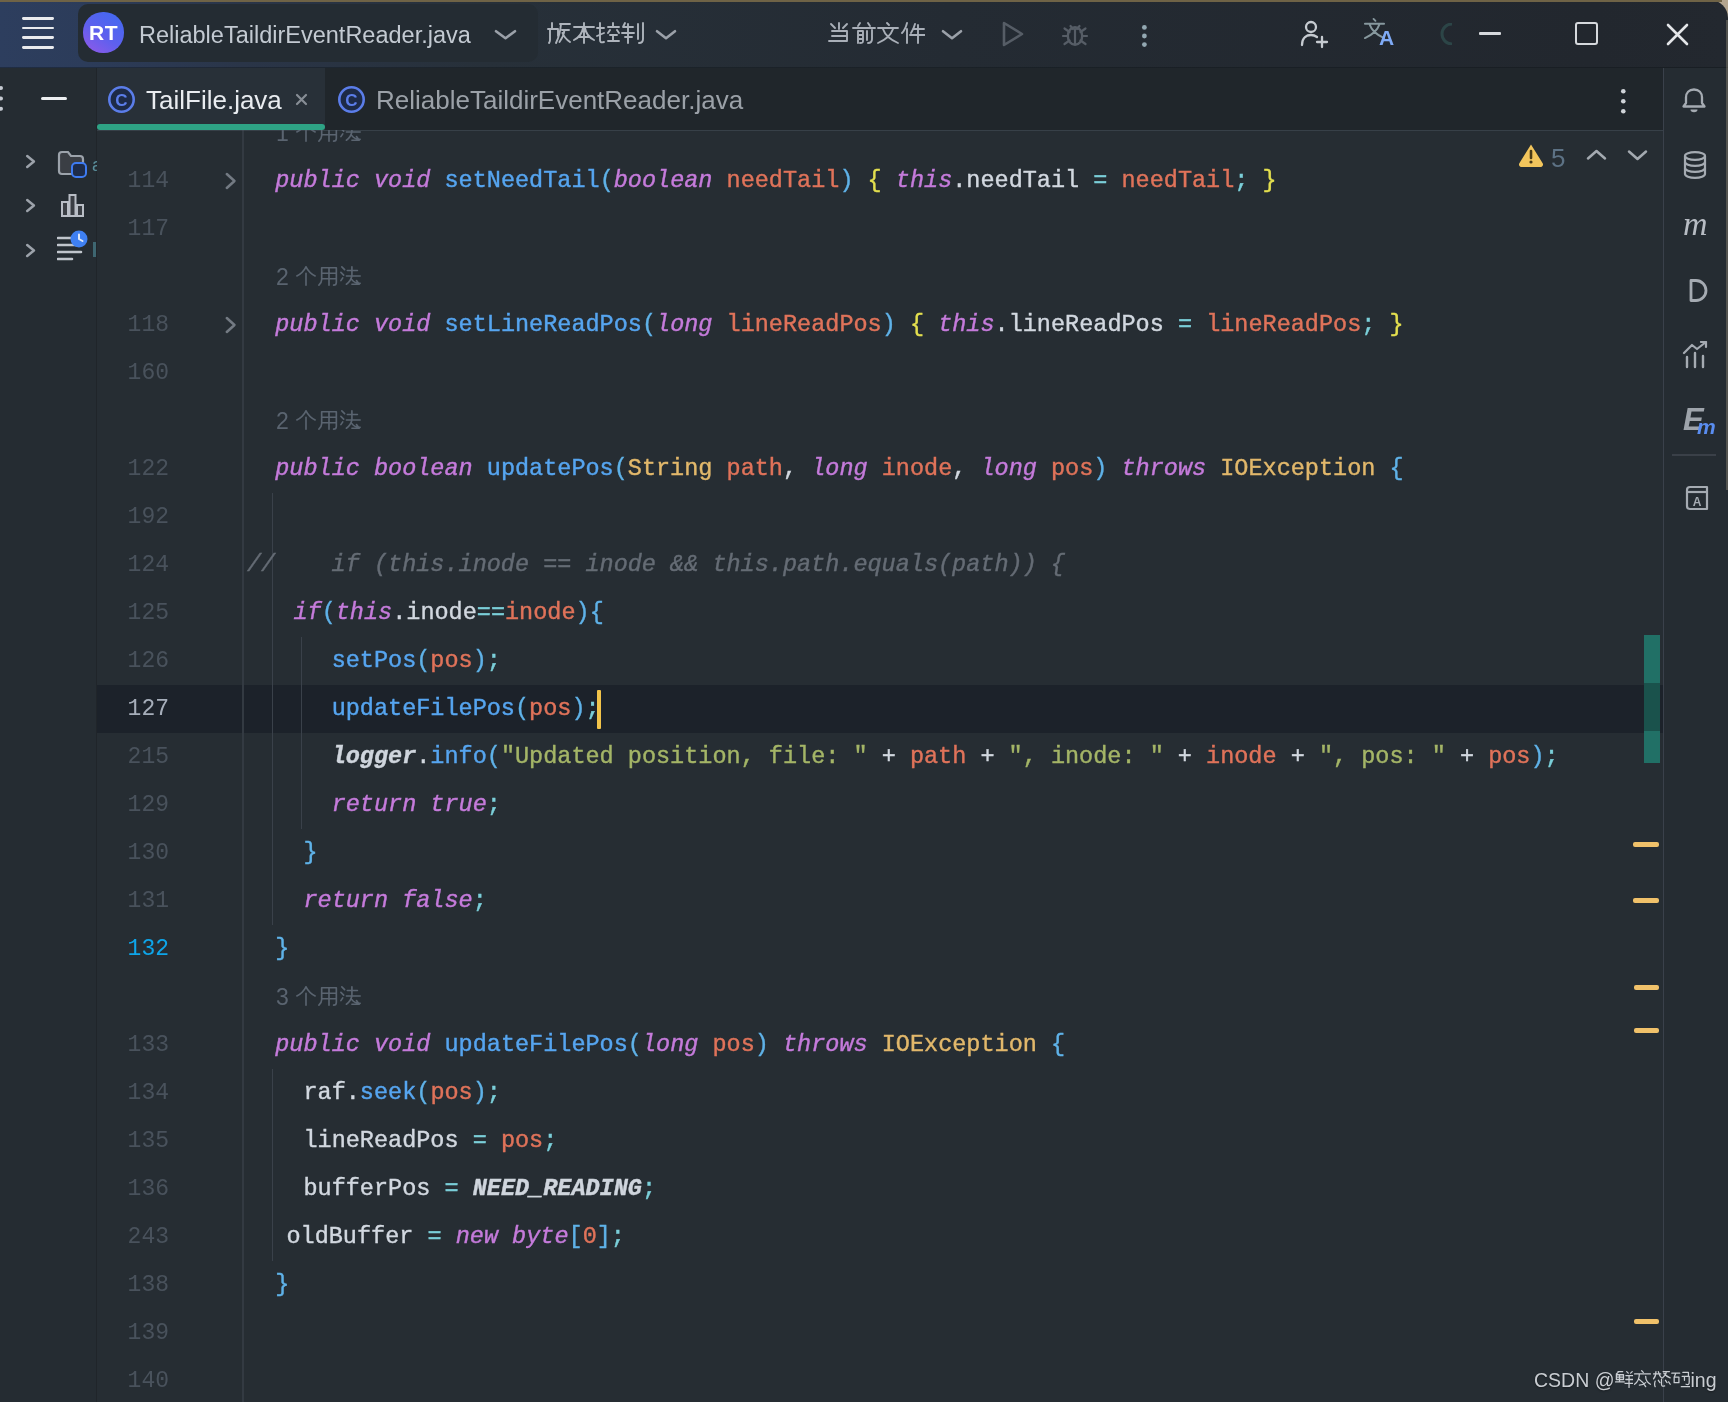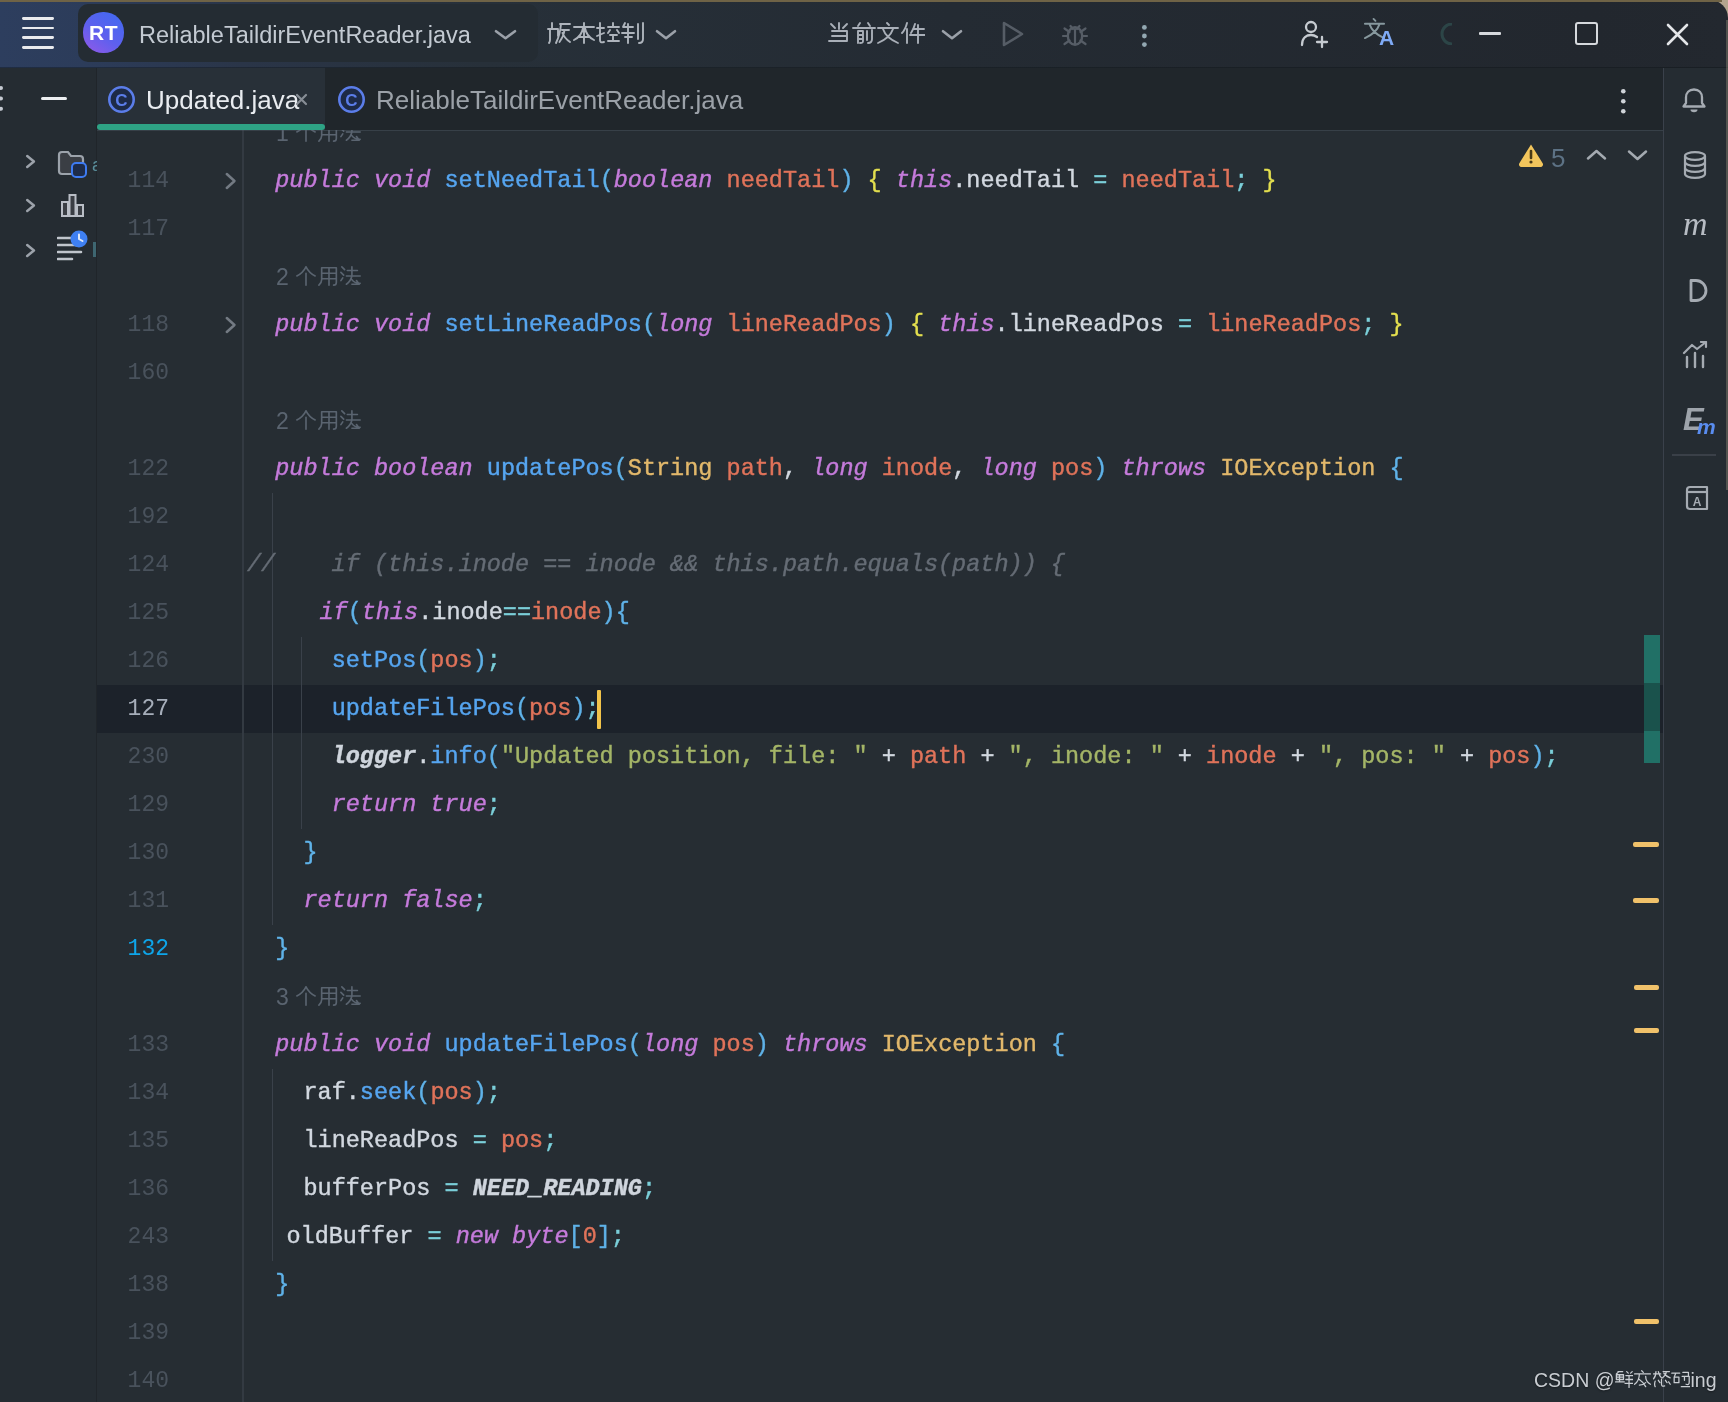--- a/index.html
+++ b/index.html
@@ -38,21 +38,21 @@
 <div class="num" style="top:157px;color:#49525C;">114</div>
 <div class="num" style="top:205px;color:#49525C;">117</div>
 <div class="num" style="top:301px;color:#49525C;">118</div>
 <div class="num" style="top:349px;color:#49525C;">160</div>
 <div class="num" style="top:445px;color:#49525C;">122</div>
 <div class="num" style="top:493px;color:#49525C;">192</div>
 <div class="num" style="top:541px;color:#49525C;">124</div>
 <div class="num" style="top:589px;color:#49525C;">125</div>
 <div class="num" style="top:637px;color:#49525C;">126</div>
 <div class="num" style="top:685px;color:#A6AEBA;">127</div>
-<div class="num" style="top:733px;color:#49525C;">230</div>
+<div class="num" style="top:733px;color:#49525C;">215</div>
 <div class="num" style="top:781px;color:#49525C;">129</div>
 <div class="num" style="top:829px;color:#49525C;">130</div>
 <div class="num" style="top:877px;color:#49525C;">131</div>
 <div class="num" style="top:925px;color:#0ea5e9;">132</div>
 <div class="num" style="top:1021px;color:#49525C;">133</div>
 <div class="num" style="top:1069px;color:#49525C;">134</div>
 <div class="num" style="top:1117px;color:#49525C;">135</div>
 <div class="num" style="top:1165px;color:#49525C;">136</div>
 <div class="num" style="top:1213px;color:#49525C;">243</div>
 <div class="num" style="top:1261px;color:#49525C;">138</div>
@@ -76,21 +76,21 @@
 <pre class="abs" style="left:247px; top:301px; height:48px;"><span class="w">  </span><span class="k">public</span><span class="w"> </span><span class="k">void</span><span class="w"> </span><span class="m">setLineReadPos</span><span class="b">(</span><span class="k">long</span><span class="w"> </span><span class="p">lineReadPos</span><span class="b">)</span><span class="w"> </span><span class="y">{</span><span class="w"> </span><span class="k">this</span><span class="w">.lineReadPos </span><span class="o">=</span><span class="w"> </span><span class="p">lineReadPos</span><span class="o">;</span><span class="w"> </span><span class="y">}</span></pre>
 <div class="inlay" style="top:397px;">2&nbsp;<span style="display:inline-block;width:22.6px;"><svg class="cjk" width="22" height="22" viewBox="0 0 24 24" style="margin-top:12px;">
         <path d="M12 2 C10 6 6 10 2 12 M12 2 C14 6 18 10 22 12 M12 9 V22" fill="none" stroke="#5A6470" stroke-width="1.8" stroke-linecap="round" stroke-linejoin="round"></path>
       </svg></span><span style="display:inline-block;width:22.6px;"><svg class="cjk" width="22" height="22" viewBox="0 0 24 24" style="margin-top:12px;">
         <path d="M4 3 H20 V19 C20 21 19 22 17 22 M4 3 V16 C4 18 3 20 1 22 M4 9 H20 M4 15 H20 M12 3 V22" fill="none" stroke="#5A6470" stroke-width="1.8" stroke-linecap="round" stroke-linejoin="round"></path>
       </svg></span><span style="display:inline-block;width:22.6px;"><svg class="cjk" width="22" height="22" viewBox="0 0 24 24" style="margin-top:12px;">
         <path d="M2 2 L5 5 M1 8 L4 11 M1 17 L3 14 M13 2 V12 M8 6 H19 M7 12 H22 M13 12 C12 16 10 19 7 21 M13 16 C15 19 18 20 22 20 M13 21 H21 L18 17" fill="none" stroke="#5A6470" stroke-width="1.8" stroke-linecap="round" stroke-linejoin="round"></path>
       </svg></span></div>
 <pre class="abs" style="left:247px; top:445px; height:48px;"><span class="w">  </span><span class="k">public</span><span class="w"> </span><span class="k">boolean</span><span class="w"> </span><span class="m">updatePos</span><span class="b">(</span><span class="t">String</span><span class="w"> </span><span class="p">path</span><span class="w">, </span><span class="k">long</span><span class="w"> </span><span class="p">inode</span><span class="w">, </span><span class="k">long</span><span class="w"> </span><span class="p">pos</span><span class="b">)</span><span class="w"> </span><span class="k">throws</span><span class="w"> </span><span class="t">IOException</span><span class="w"> </span><span class="b">{</span></pre>
 <pre class="abs" style="left:247px; top:541px; height:48px;"><span class="c">//    if (this.inode == inode &amp;&amp; this.path.equals(path)) {</span></pre>
-<pre class="abs" style="left:263px; top:589px; height:48px;"><span class="w">    </span><span class="k">if</span><span class="b">(</span><span class="k">this</span><span class="w">.inode</span><span class="o">==</span><span class="p">inode</span><span class="b">)</span><span class="b">{</span></pre>
+<pre class="abs" style="left:237px; top:589px; height:48px;"><span class="w">    </span><span class="k">if</span><span class="b">(</span><span class="k">this</span><span class="w">.inode</span><span class="o">==</span><span class="p">inode</span><span class="b">)</span><span class="b">{</span></pre>
 <pre class="abs" style="left:247px; top:637px; height:48px;"><span class="w">      </span><span class="m">setPos</span><span class="b">(</span><span class="p">pos</span><span class="b">)</span><span class="o">;</span></pre>
 <pre class="abs" style="left:247px; top:685px; height:48px;"><span class="w">      </span><span class="m">updateFilePos</span><span class="b">(</span><span class="p">pos</span><span class="b">)</span><span class="o">;</span></pre>
 <pre class="abs" style="left:247px; top:733px; height:48px;"><span class="w">      </span><span class="f">logger</span><span class="w">.</span><span class="m">info</span><span class="b">(</span><span class="s">"Updated position, file: "</span><span class="w"> + </span><span class="p">path</span><span class="w"> + </span><span class="s">", inode: "</span><span class="w"> + </span><span class="p">inode</span><span class="w"> + </span><span class="s">", pos: "</span><span class="w"> + </span><span class="p">pos</span><span class="b">)</span><span class="o">;</span></pre>
 <pre class="abs" style="left:247px; top:781px; height:48px;"><span class="w">      </span><span class="k">return</span><span class="w"> </span><span class="k">true</span><span class="o">;</span></pre>
 <pre class="abs" style="left:247px; top:829px; height:48px;"><span class="w">    </span><span class="b">}</span></pre>
 <pre class="abs" style="left:247px; top:877px; height:48px;"><span class="w">    </span><span class="k">return</span><span class="w"> </span><span class="k">false</span><span class="o">;</span></pre>
 <pre class="abs" style="left:247px; top:925px; height:48px;"><span class="w">  </span><span class="b">}</span></pre>
 <div class="inlay" style="top:973px;">3&nbsp;<span style="display:inline-block;width:22.6px;"><svg class="cjk" width="22" height="22" viewBox="0 0 24 24" style="margin-top:12px;">
         <path d="M12 2 C10 6 6 10 2 12 M12 2 C14 6 18 10 22 12 M12 9 V22" fill="none" stroke="#5A6470" stroke-width="1.8" stroke-linecap="round" stroke-linejoin="round"></path>
       </svg></span><span style="display:inline-block;width:22.6px;"><svg class="cjk" width="22" height="22" viewBox="0 0 24 24" style="margin-top:12px;">
@@ -177,21 +177,21 @@
     <path d="M3 3 L22 22 M22 3 L3 22" fill="none" stroke-linecap="round" stroke-linejoin="round" stroke="#E4E6E9" stroke-width="2.6"></path>
   </svg>
 <div class="abs" style="left:97px;top:68px;width:1566px;height:62px;background:#20262B;"></div>
 <div class="abs" style="left:97px;top:68px;width:228px;height:62px;background:#283038;"></div>
 <div class="abs" style="left:97px;top:130px;width:1566px;height:1px;background:rgba(90,100,112,0.35);"></div>
 <div class="abs" style="left:97px;top:124px;width:228px;height:6px;background:#2EA385;border-radius:4px;"></div>
 <svg class="abs" style="left:107px;top:85px;" width="29" height="29" viewBox="0 0 29 29">
     <circle cx="14.5" cy="14.5" r="12.2" fill="#1D2A47" stroke="#5B7DE9" stroke-width="2.6"></circle>
     <text x="14.5" y="20.5" text-anchor="middle" font-family="Liberation Sans" font-size="17" font-weight="bold" fill="#5B7DE9">C</text>
   </svg>
-<div class="abs" style="left:146px;top:85px;font-size:26px;color:#E9ECF0;">Updated.java</div>
+<div class="abs" style="left:146px;top:85px;font-size:26px;color:#E9ECF0;">TailFile.java</div>
 <svg class="abs" style="left:294px;top:92px;" width="15" height="15" viewBox="0 0 15 15">
     <path d="M3 3 L12 12 M12 3 L3 12" fill="none" stroke-linecap="round" stroke-linejoin="round" stroke="#878D95" stroke-width="2.2"></path>
   </svg>
 <svg class="abs" style="left:337px;top:85px;" width="29" height="29" viewBox="0 0 29 29">
     <circle cx="14.5" cy="14.5" r="12.2" fill="#1D2A47" stroke="#5B7DE9" stroke-width="2.6"></circle>
     <text x="14.5" y="20.5" text-anchor="middle" font-family="Liberation Sans" font-size="17" font-weight="bold" fill="#5B7DE9">C</text>
   </svg>
 <div class="abs" style="left:376px;top:85px;font-size:26px;color:#9BA1A8;">ReliableTaildirEventReader.java</div>
 <svg class="abs" style="left:1620px;top:88px;" width="6.6" height="26.6" viewBox="0 0 6.6 26.6">
     <circle cx="3.3" cy="3.3" r="2.3" fill="#CFD3D8"></circle>

